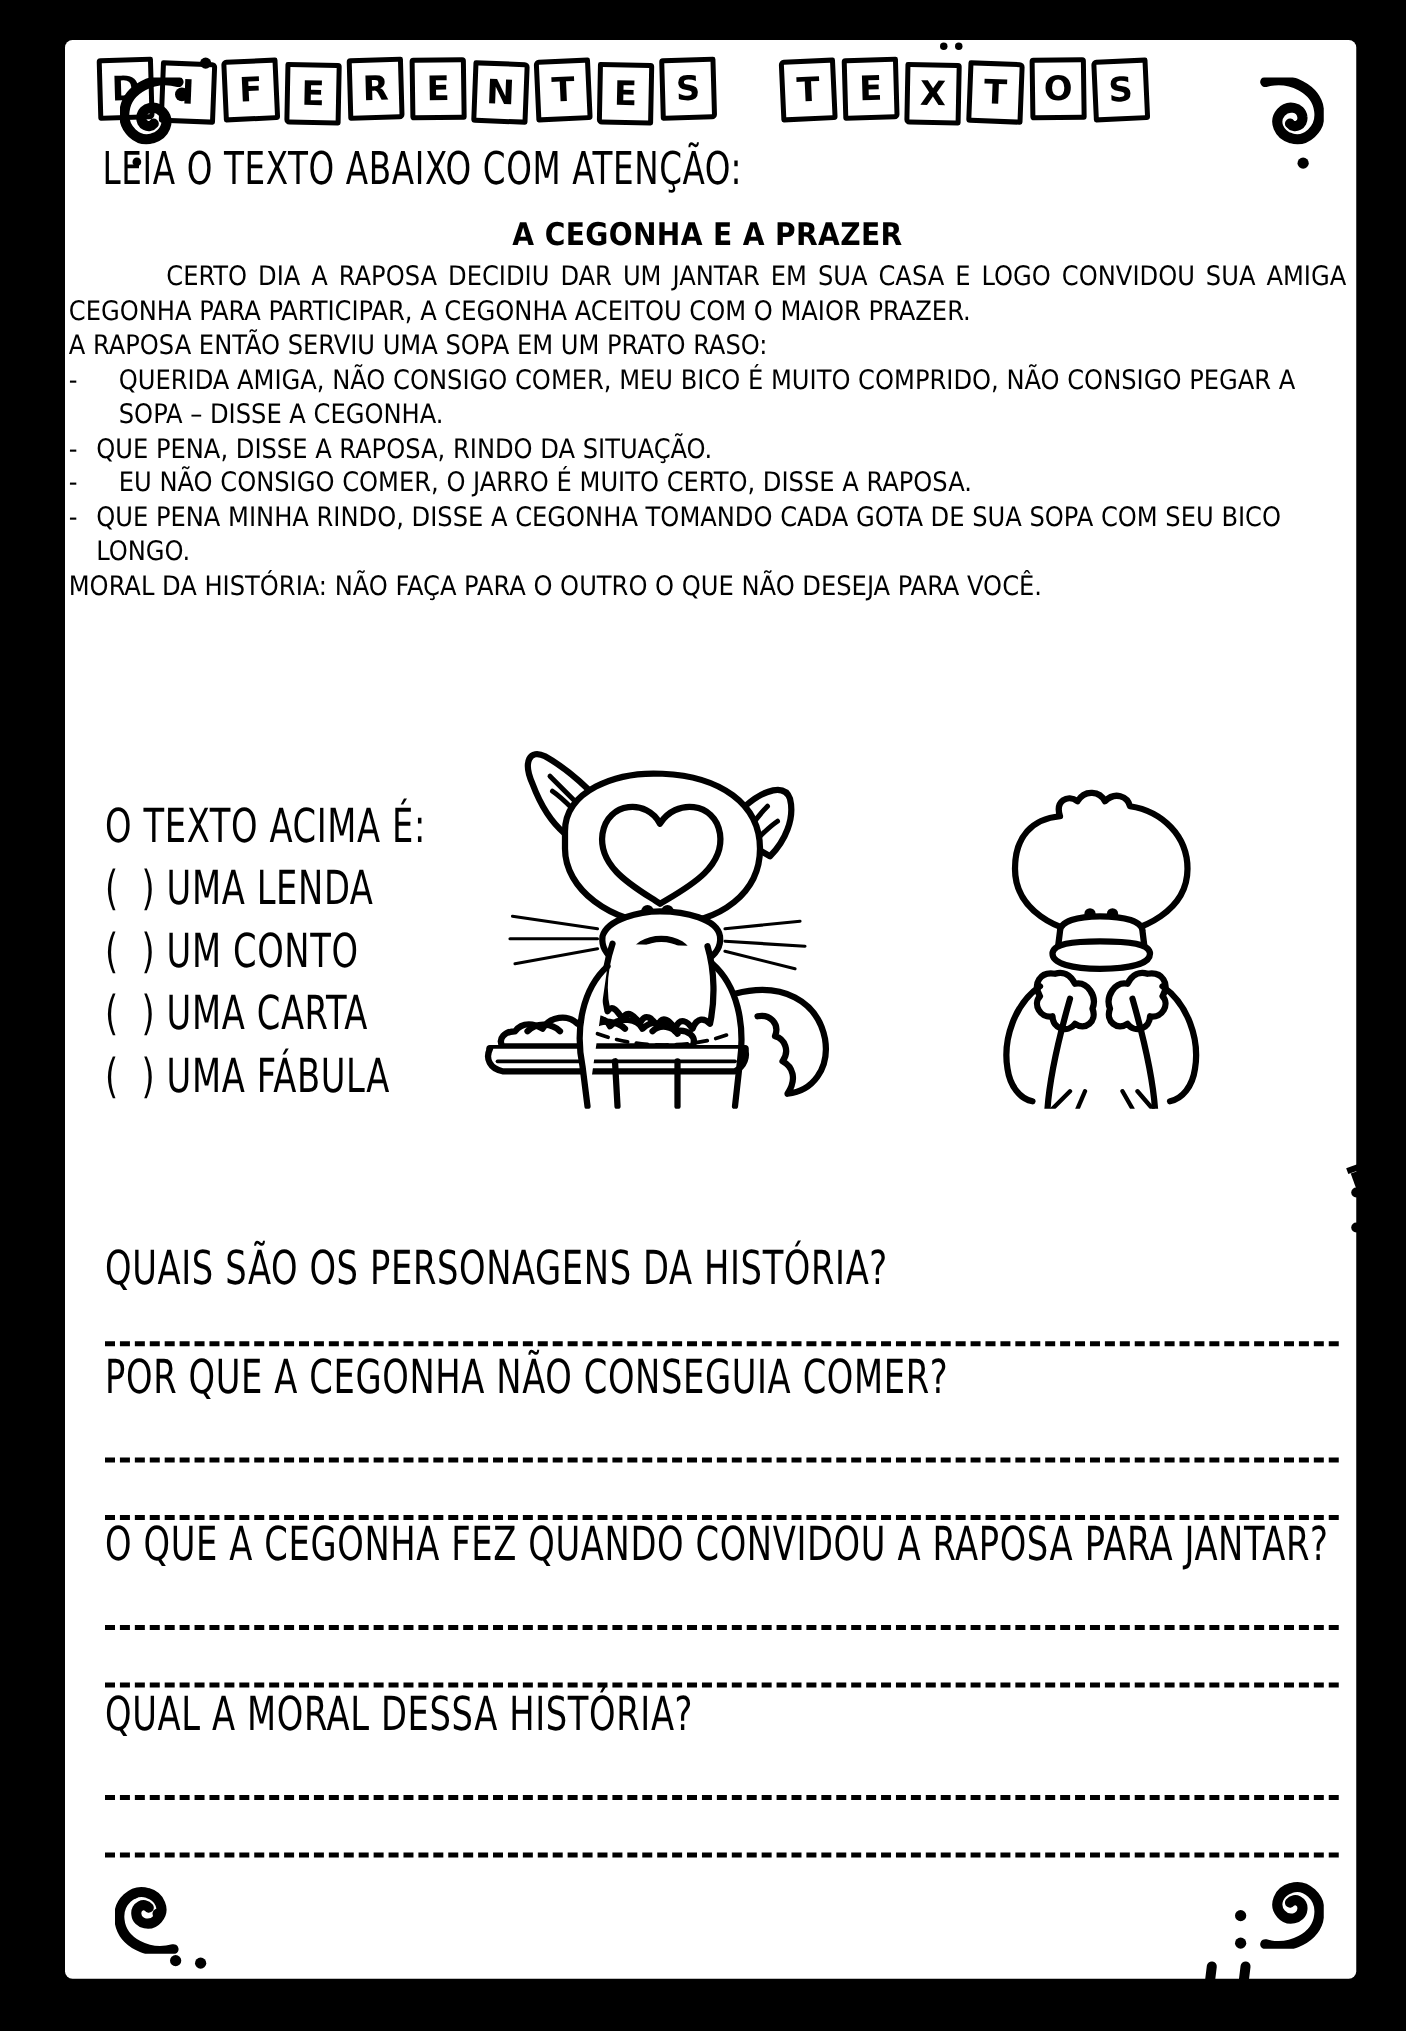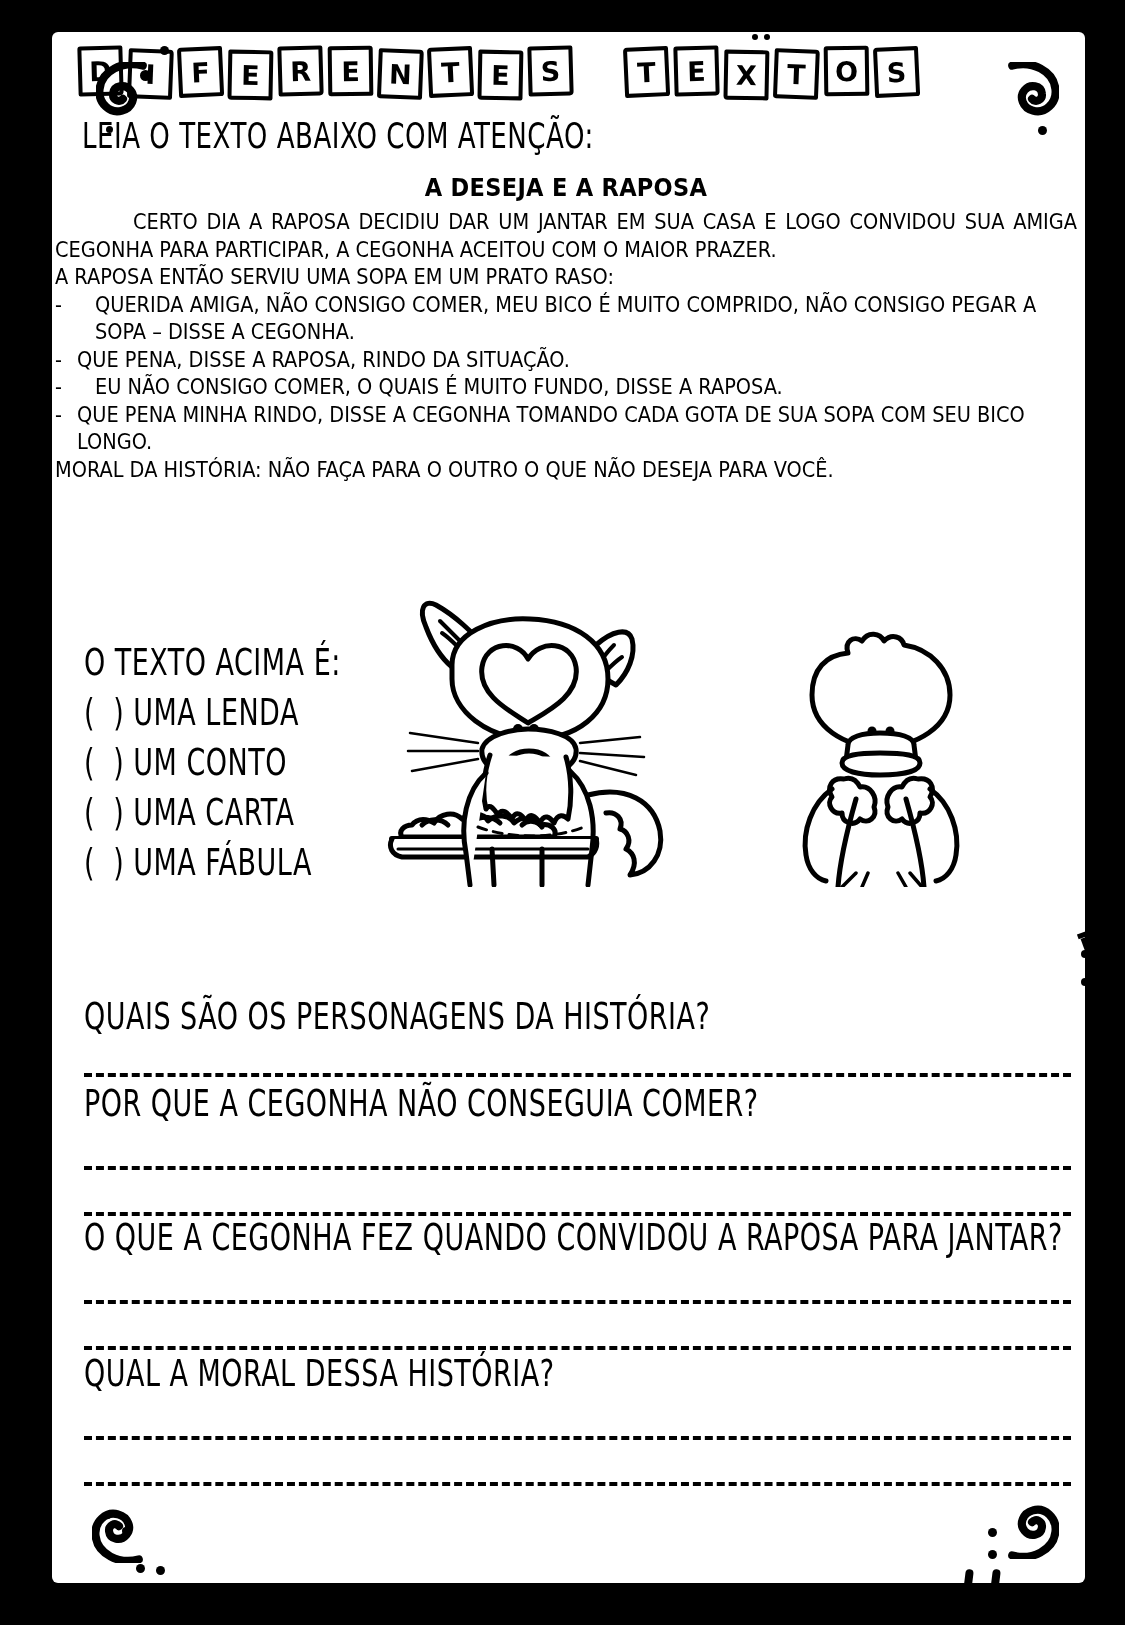--- a/index.html
+++ b/index.html
@@ -213,34 +213,34 @@
         <span class="ltr r4">X</span>
         <span class="ltr r2">T</span>
         <span class="ltr r5">O</span>
         <span class="ltr r3">S</span>
       </div>
     </div>
 
     <div class="instruction hand">LEIA O TEXTO ABAIXO COM ATENÇÃO:</div>
 
     <div class="story">
-      <div class="story-title">A DESEJA E A RAPOSA</div>
+      <div class="story-title">A CEGONHA E A PRAZER</div>
       <p class="p indent">CERTO DIA A RAPOSA DECIDIU DAR UM JANTAR EM SUA CASA E LOGO  CONVIDOU SUA AMIGA CEGONHA PARA PARTICIPAR, A CEGONHA ACEITOU COM O MAIOR PRAZER.</p>
       <p class="p">A RAPOSA ENTÃO SERVIU UMA SOPA EM UM PRATO RASO:</p>
       <div class="bullet ind">
         <span class="dash">-</span>
         <span class="btxt">QUERIDA AMIGA, NÃO CONSIGO COMER, MEU BICO É MUITO COMPRIDO, NÃO CONSIGO PEGAR A SOPA – DISSE A CEGONHA.</span>
       </div>
       <div class="bullet tight">
         <span class="dash">-</span>
         <span class="btxt">QUE PENA, DISSE A RAPOSA, RINDO DA SITUAÇÃO.</span>
       </div>
       <div class="bullet ind">
         <span class="dash">-</span>
-        <span class="btxt">EU NÃO CONSIGO COMER, O QUAIS É MUITO FUNDO, DISSE A RAPOSA.</span>
+        <span class="btxt">EU NÃO CONSIGO COMER, O JARRO É MUITO CERTO, DISSE A RAPOSA.</span>
       </div>
       <div class="bullet tight">
         <span class="dash">-</span>
         <span class="btxt">QUE PENA MINHA RINDO, DISSE A CEGONHA TOMANDO CADA GOTA DE SUA SOPA COM SEU BICO LONGO.</span>
       </div>
       <p class="p">MORAL DA HISTÓRIA: NÃO FAÇA PARA O OUTRO O QUE NÃO DESEJA PARA VOCÊ.</p>
     </div>
 
     <div class="illus">
       <svg viewBox="0 0 620 300" xmlns="http://www.w3.org/2000/svg">

